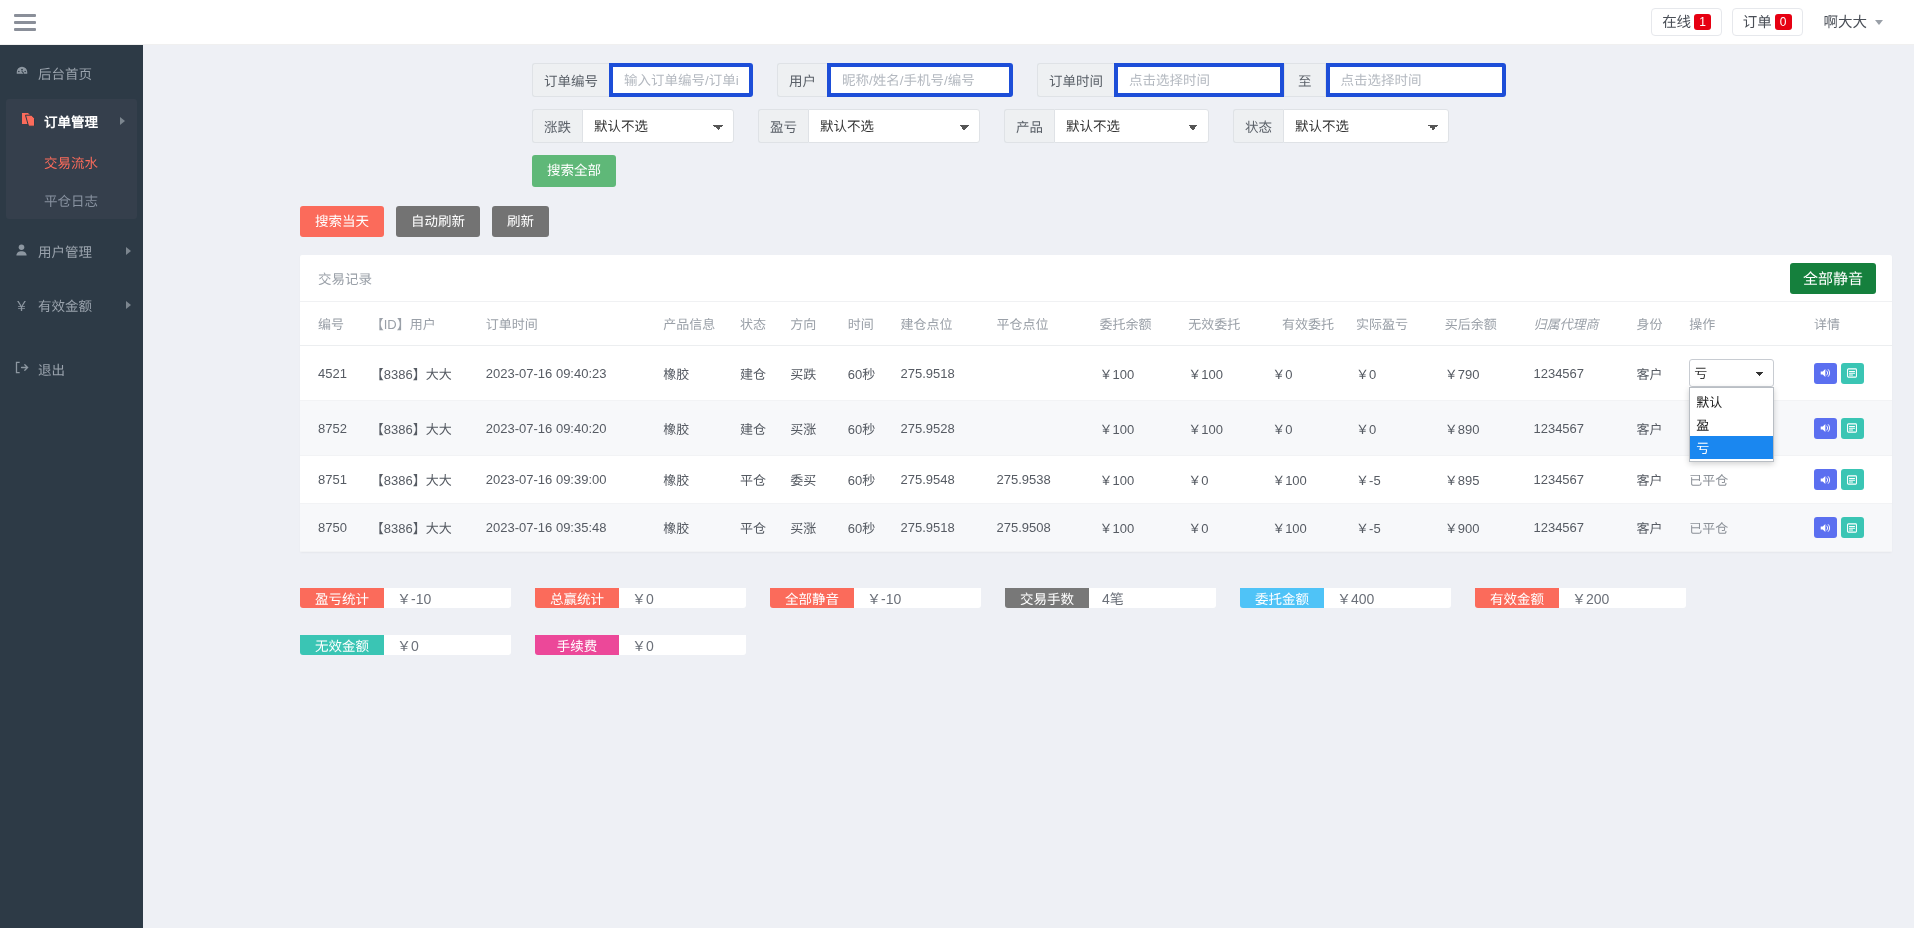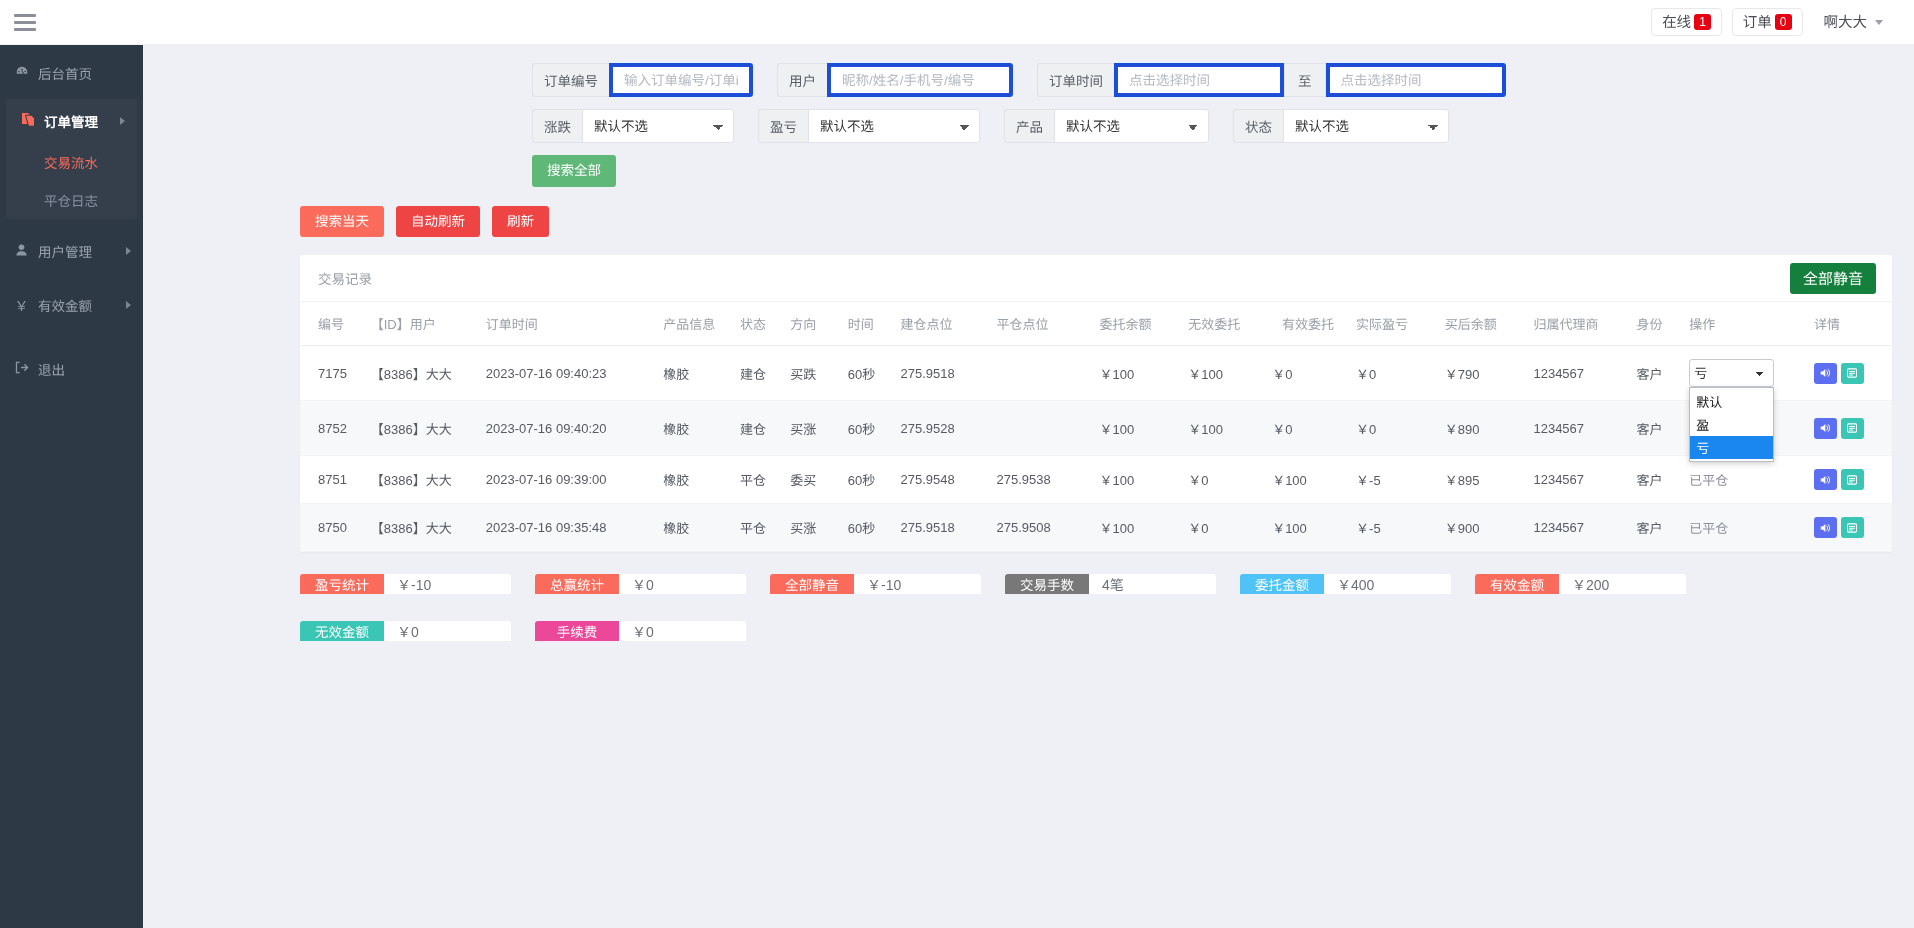--- a/index.html
+++ b/index.html
@@ -95,21 +95,21 @@
     padding: 0 13px; display: flex; align-items: center;
     font-size: 13.5px; color: #5a6068; border-radius: 0;
   }
 
   .btn {
     border: none; border-radius: 3px; color: #fff; cursor: pointer;
     font-size: 13.5px; font-family: inherit; padding: 9px 15px; line-height: 1;
   }
   .btn-green { background: #5fb878; }
   .btn-red { background: #fb6b5b; }
-  .btn-teal { background: #ef4444; }
+  .btn-teal { background: #737373; }
 
   .search-all-row { padding-left: 389px; margin-bottom: 10px; }
   .action-row { padding-left: 157px; margin-top: 19px; display: flex; gap: 12px; }
 
   
   .panel {
     margin: 18px 22px 0 157px; background: #fff; border-radius: 2px;
     box-shadow: 0 1px 2px rgba(0,0,0,.04);
   }
   .panel-head {
@@ -158,21 +158,21 @@
     width: 23px; height: 21px; border-radius: 3px; color: #fff;
     font-size: 12px; margin-right: 4px; cursor: pointer; vertical-align: middle;
   }
   .ico-sound { background: #5b6ff0; }
   .ico-detail { background: #3ac5b4; }
 
   
   .stats { margin: 22px 22px 0 157px; }
   .stat-row { display: flex; margin-bottom: 13px; }
   .stat {
-    display: flex; align-items: flex-start; height: 34px; margin-right: 24px;
+    display: flex; align-items: flex-end; height: 34px; margin-right: 24px;
     border-radius: 3px; overflow: hidden; width: 211px;
   }
   .stat-label {
     color: #fff; font-size: 13.5px; display: flex; align-items: center;
     justify-content: center; width: 84px; flex: 0 0 84px;
   }
   .stat-val {
     background: #fff; flex: 1 1 auto; display: flex; align-items: center;
     padding-left: 13px; font-size: 14px; color: #6b7079;
   }
@@ -338,29 +338,29 @@
                 <th style="width: 42px;">状态</th>
                 <th style="width: 48px;">方向</th>
                 <th style="width: 44px;">时间</th>
                 <th style="width: 80px;">建仓点位</th>
                 <th style="width: 86px;">平仓点位</th>
                 <th style="width: 74px;">委托余额</th>
                 <th style="width: 70px;">无效委托</th>
                 <th style="width: 70px; text-align: center;">有效委托</th>
                 <th style="width: 74px;">实际盈亏</th>
                 <th style="width: 74px;">买后余额</th>
-                <th style="width: 86px;">归属代理商</th>
+                <th style="width: 86px; font-style: italic;">归属代理商</th>
                 <th style="width: 44px;">身份</th>
                 <th style="width: 104px;">操作</th>
                 <th style="width: 70px;">详情</th>
               </tr>
           </thead>
           <tbody id="tbody">
               <tr>
-                <td>7175</td>
+                <td>4521</td>
                 <td>【8386】大大</td>
                 <td>2023-07-16 09:40:23</td>
                 <td>橡胶</td>
                 <td>建仓</td>
                 <td class="c-green">买跌</td>
                 <td>60秒</td>
                 <td>275.9518</td>
                 <td class="c-green"></td>
                 <td class="c-red">￥100</td>
                 <td class="c-red">￥100</td>

